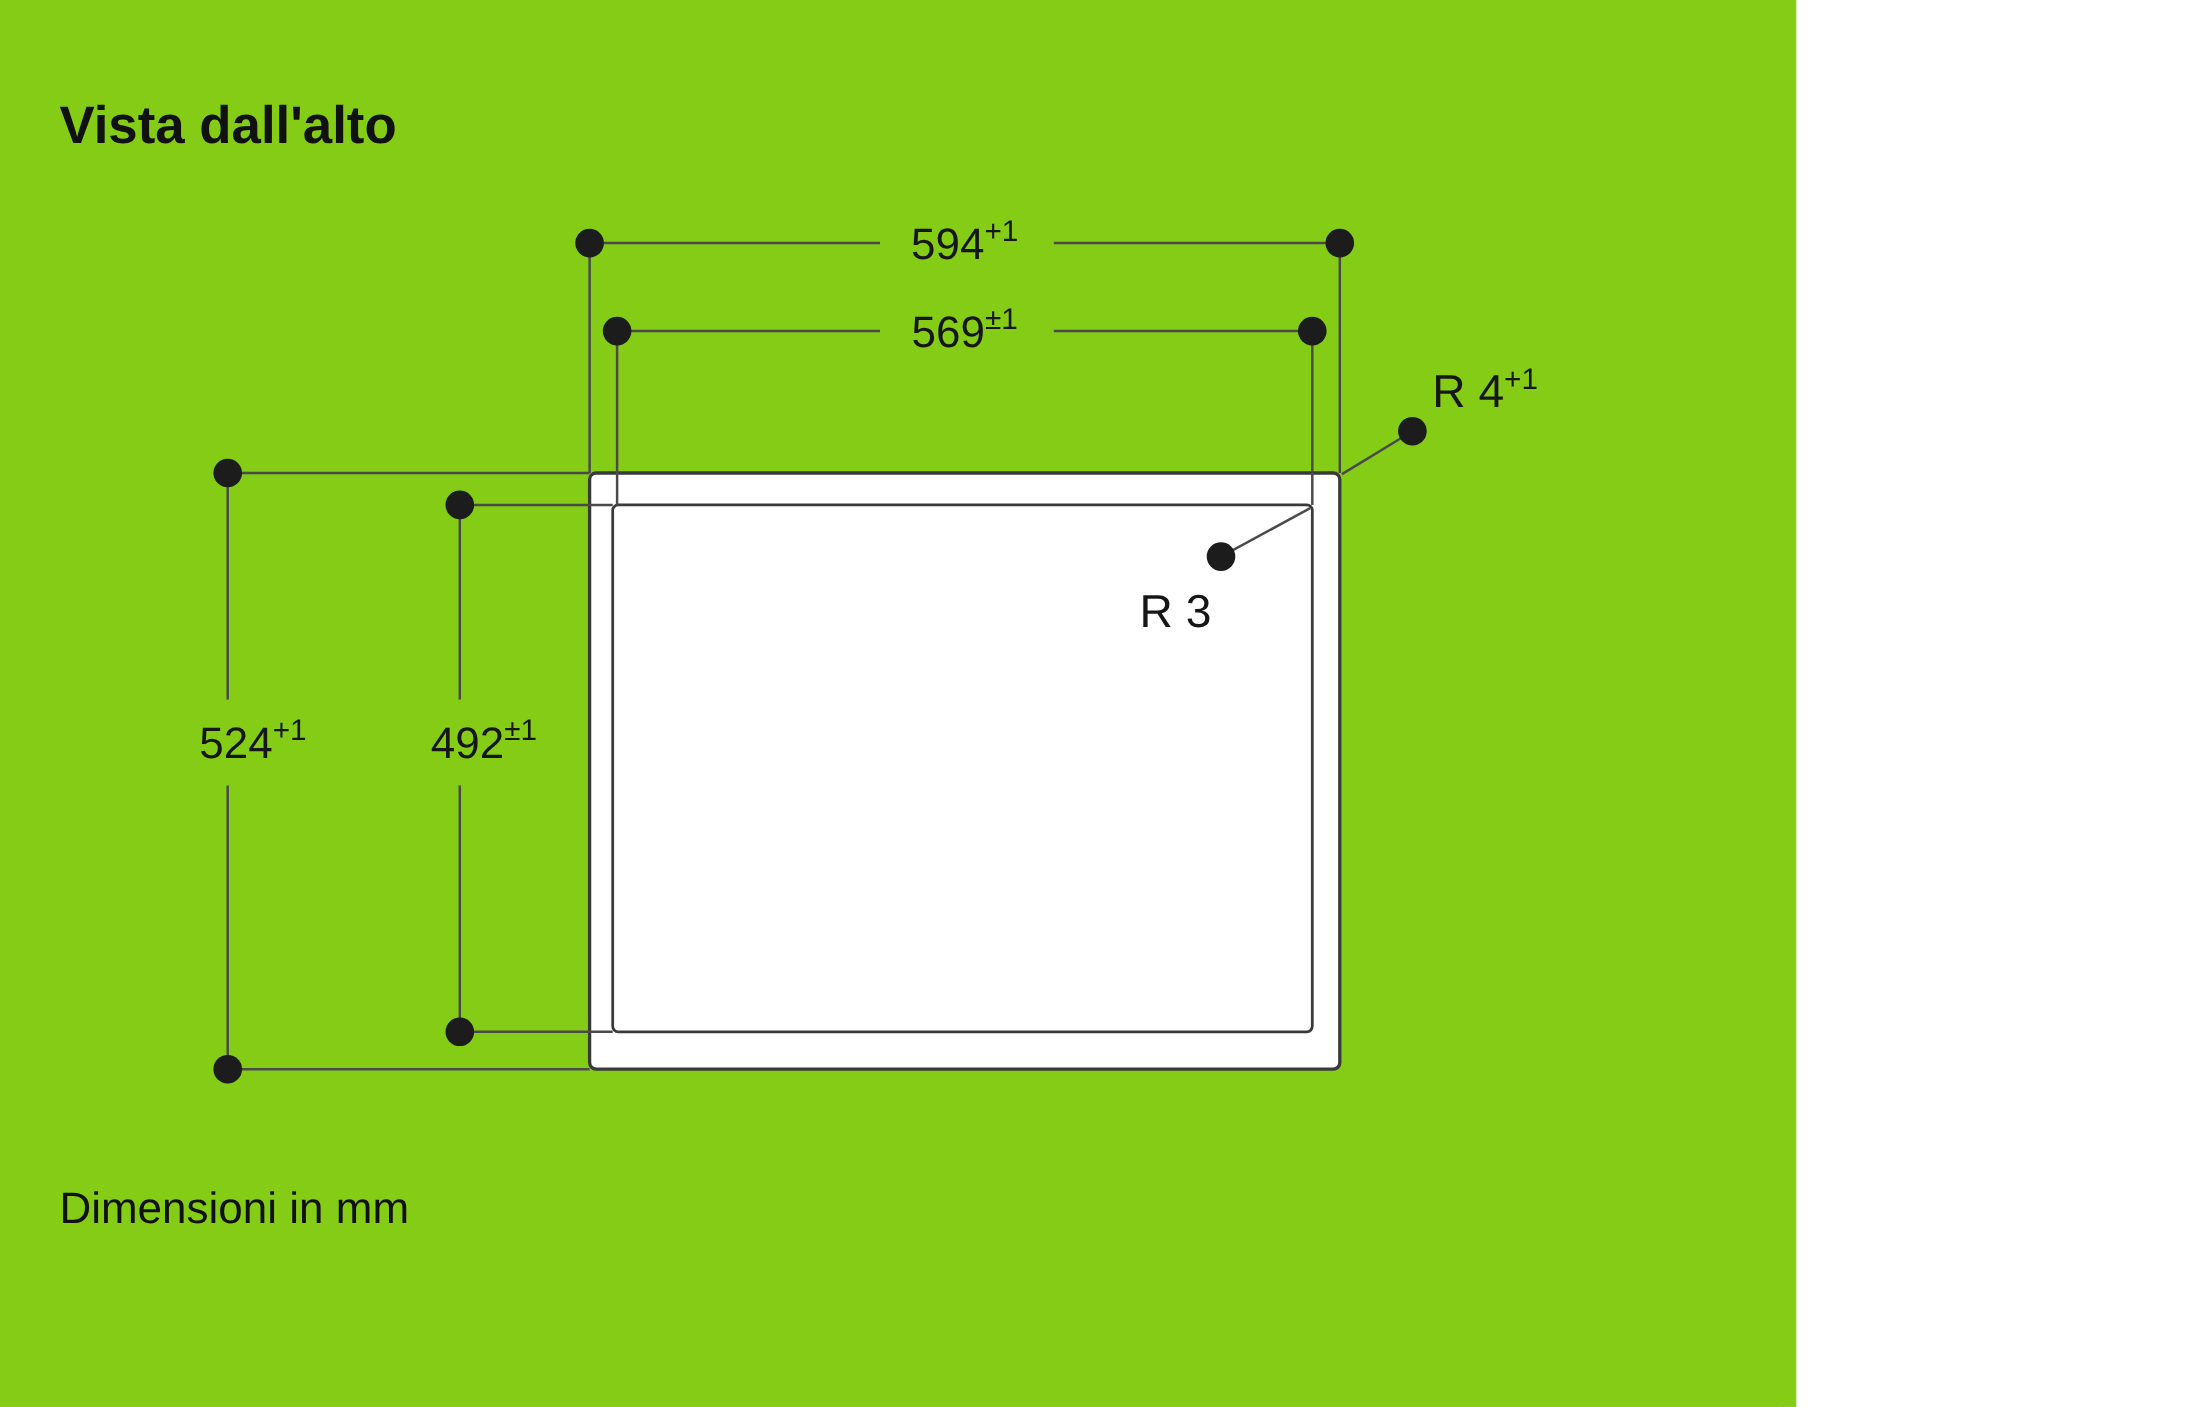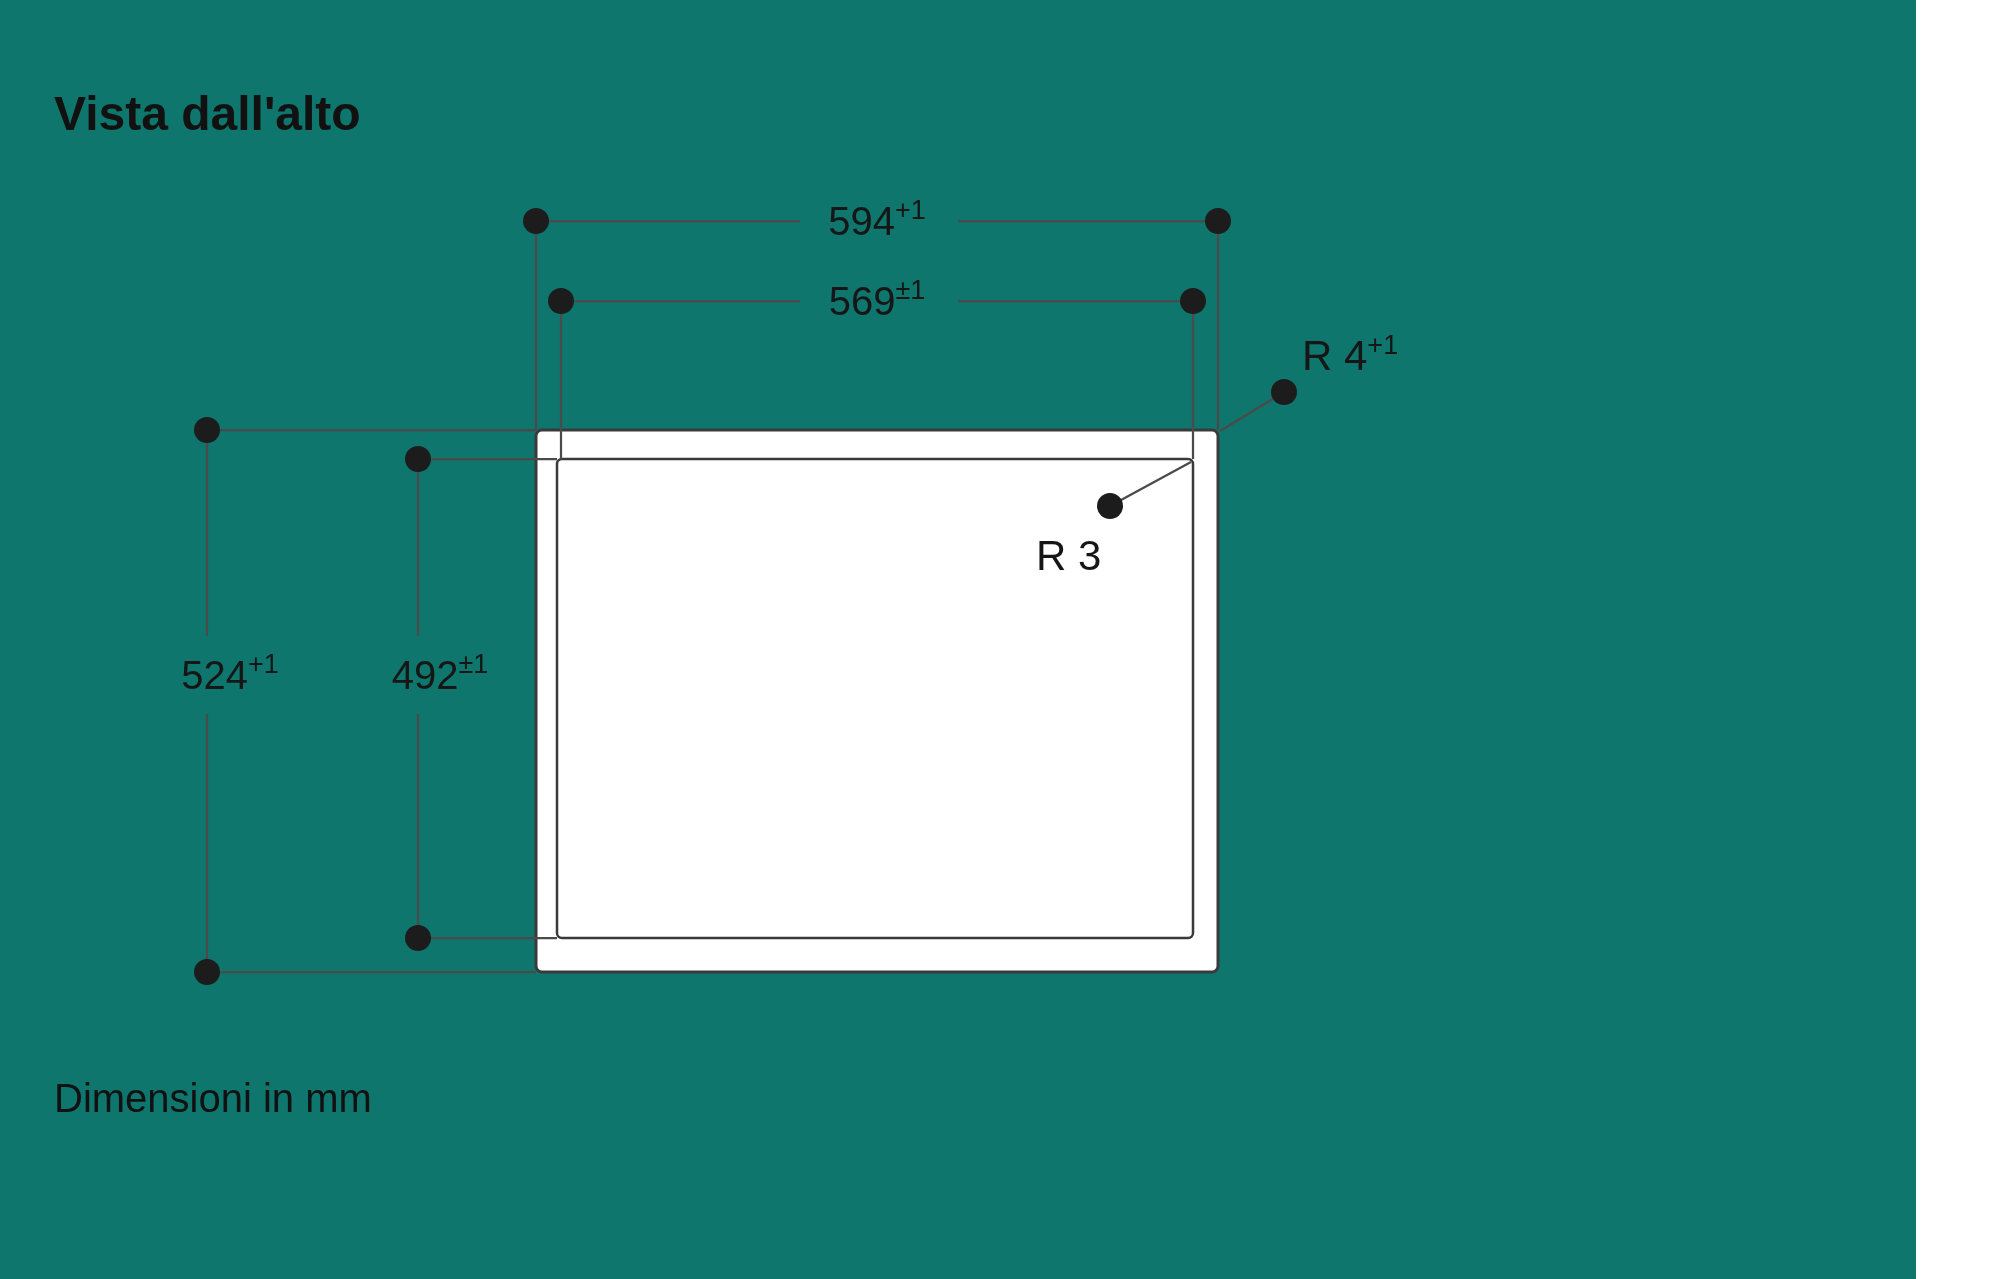--- a/index.html
+++ b/index.html
@@ -2,23 +2,23 @@
 <html><head>
 <meta charset="utf-8">
 <style>
   html, body {
     margin: 0;
     padding: 0;
     background: #ffffff;
   }
   .page {
     position: relative;
-    width: 1916px;
+    width: 1633px;
     height: 1279px;
-    background: #0f766e;
+    background: #84cc16;
     overflow: hidden;
   }
   svg { display: block; }
 
   .title-text {
     font-family: "Liberation Sans", sans-serif;
     font-size: 48px;
     font-weight: 700;
     fill: #111111;
   }

